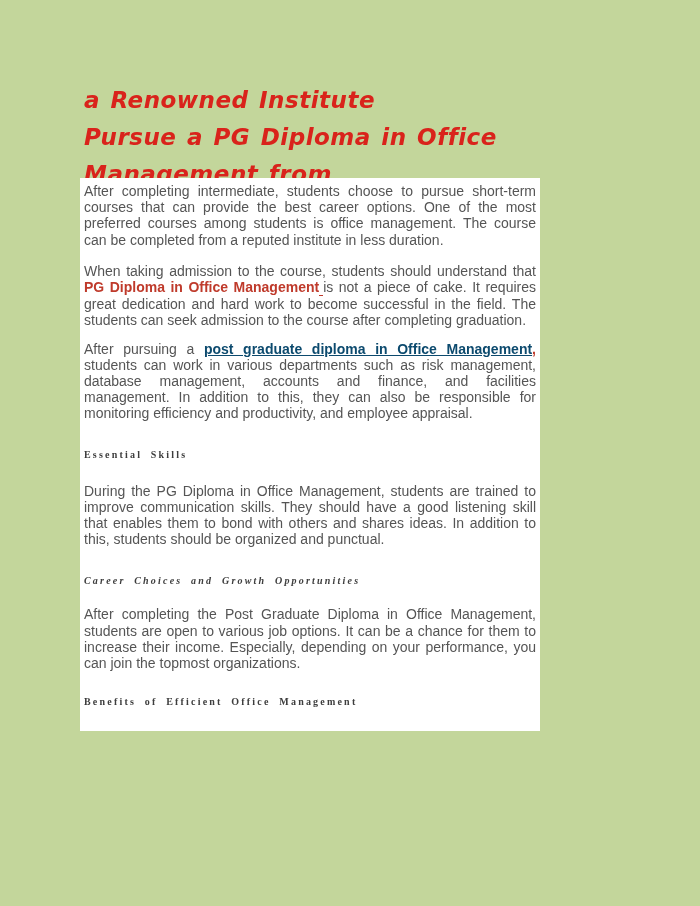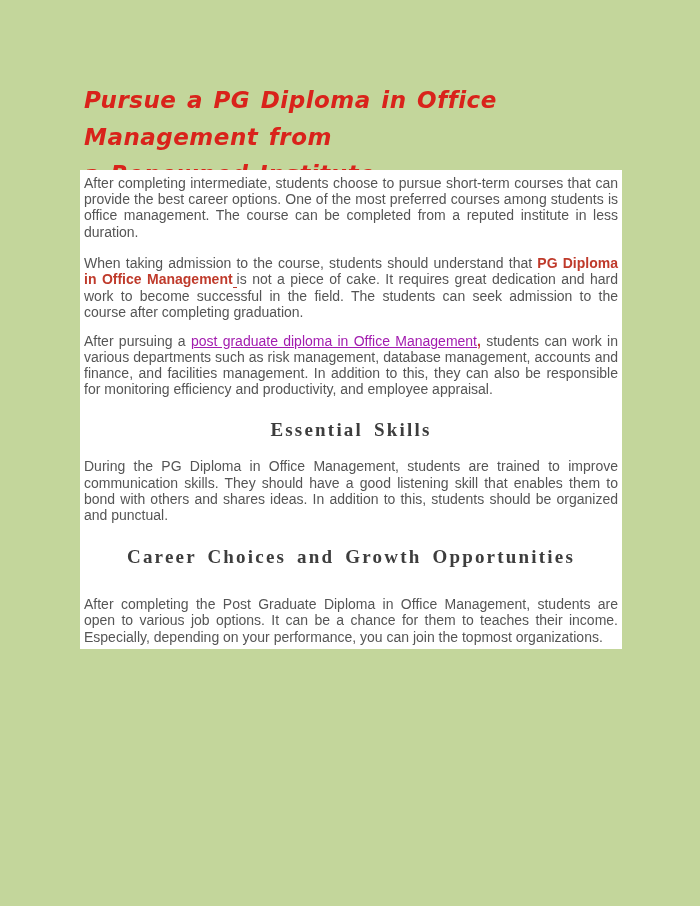--- a/index.html
+++ b/index.html
@@ -24,22 +24,22 @@
     font-style: italic;
     font-weight: bold;
     font-size: 23px;
     line-height: 37px;
     letter-spacing: 0.5px;
     word-spacing: 2px;
   }
   .card {
     position: absolute;
     left: 80px;
-    top: 170px;
-    width: 542px;
+    top: 178px;
+    width: 460px;
     background: #ffffff;
     box-sizing: border-box;
     padding: 5px 4px 4px 4px;
   }
   .para {
     margin: 0;
     font-size: 14px;
     line-height: 16.2px;
     color: #555555;
     text-align: justify;
@@ -49,63 +49,64 @@
   .hl {
     color: #bf3a2b;
     font-weight: bold;
   }
   .uspace {
     display: inline-block;
     width: 4px;
     border-bottom: 1px solid #bf3a2b;
   }
   .doclink {
-    color: #a21caf;
-    font-weight: normal;
+    color: #0c4a6e;
+    font-weight: bold;
     text-decoration: underline;
     cursor: pointer;
   }
   .hl-comma {
     color: #bf3a2b;
     font-weight: bold;
   }
   .heading {
     margin: 0;
     font-family: "Liberation Serif", serif;
     font-weight: bold;
-    font-size: 19px;
+    font-size: 10px;
     line-height: 19px;
     color: #3d3d3d;
     letter-spacing: 2.2px;
     word-spacing: 4px;
-    text-align: center;
+    text-align: left;
   }
   .heading.h1 { margin: 23px 0 19px 0; }
-  .heading.h2 { margin: 24px 0 30px 0; }
+  .heading.h2 { margin: 24px 0 16px 0; font-style: italic; }
   .heading.h3 { margin: 21px 0 16px 0; }
 </style>
 </head>
 <body>
 
 <div class="title">
+  <div>a Renowned Institute</div>
   <div>Pursue a PG Diploma in Office Management from</div>
-  <div>a Renowned Institute</div>
 </div>
 
 <div class="card">
 
   <p class="para mb-std">After completing intermediate, students choose to pursue short-term courses that can provide the best career options. One of the most preferred courses among students is office management. The course can be completed from a reputed institute in less duration.</p>
 
   <p class="para mb-big"><span>When taking admission to the course, students should understand that </span><span class="hl">PG Diploma in Office Management</span><span class="uspace">&nbsp;</span><span>is not a piece of cake. It requires great dedication and hard work to become successful in the field. The students can seek admission to the course after completing graduation.</span></p>
 
   <p class="para"><span>After pursuing a </span><a class="doclink">post graduate diploma in Office Management</a><span class="hl-comma">,</span><span> students can work in various departments such as risk management, database management, accounts and finance, and facilities management. In addition to this, they can also be responsible for monitoring efficiency and productivity, and employee appraisal.</span></p>
 
   <h2 class="heading h1">Essential Skills</h2>
 
   <p class="para">During the PG Diploma in Office Management, students are trained to improve communication skills. They should have a good listening skill that enables them to bond with others and shares ideas. In addition to this, students should be organized and punctual.</p>
 
   <h2 class="heading h2">Career Choices and Growth Opportunities</h2>
 
-  <p class="para">After completing the Post Graduate Diploma in Office Management, students are open to various job options. It can be a chance for them to teaches their income. Especially, depending on your performance, you can join the topmost organizations.</p>
+  <p class="para">After completing the Post Graduate Diploma in Office Management, students are open to various job options. It can be a chance for them to increase their income. Especially, depending on your performance, you can join the topmost organizations.</p>
 
+  <h2 class="heading h3">Benefits of Efficient Office Management</h2>
 
 
 </div>
 
 </body></html>

